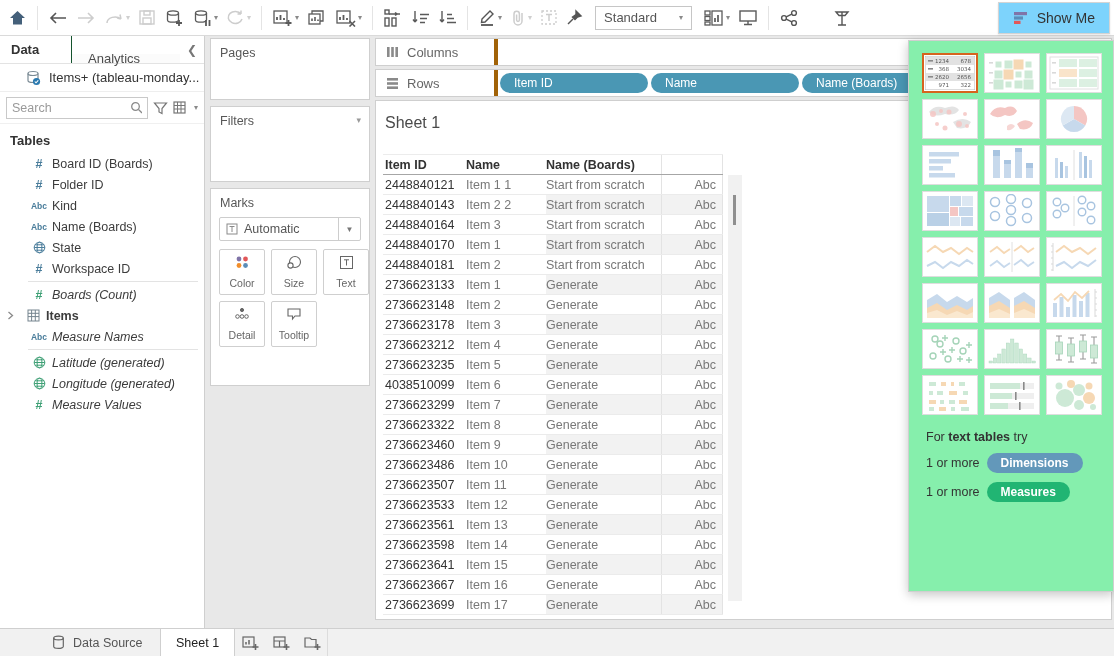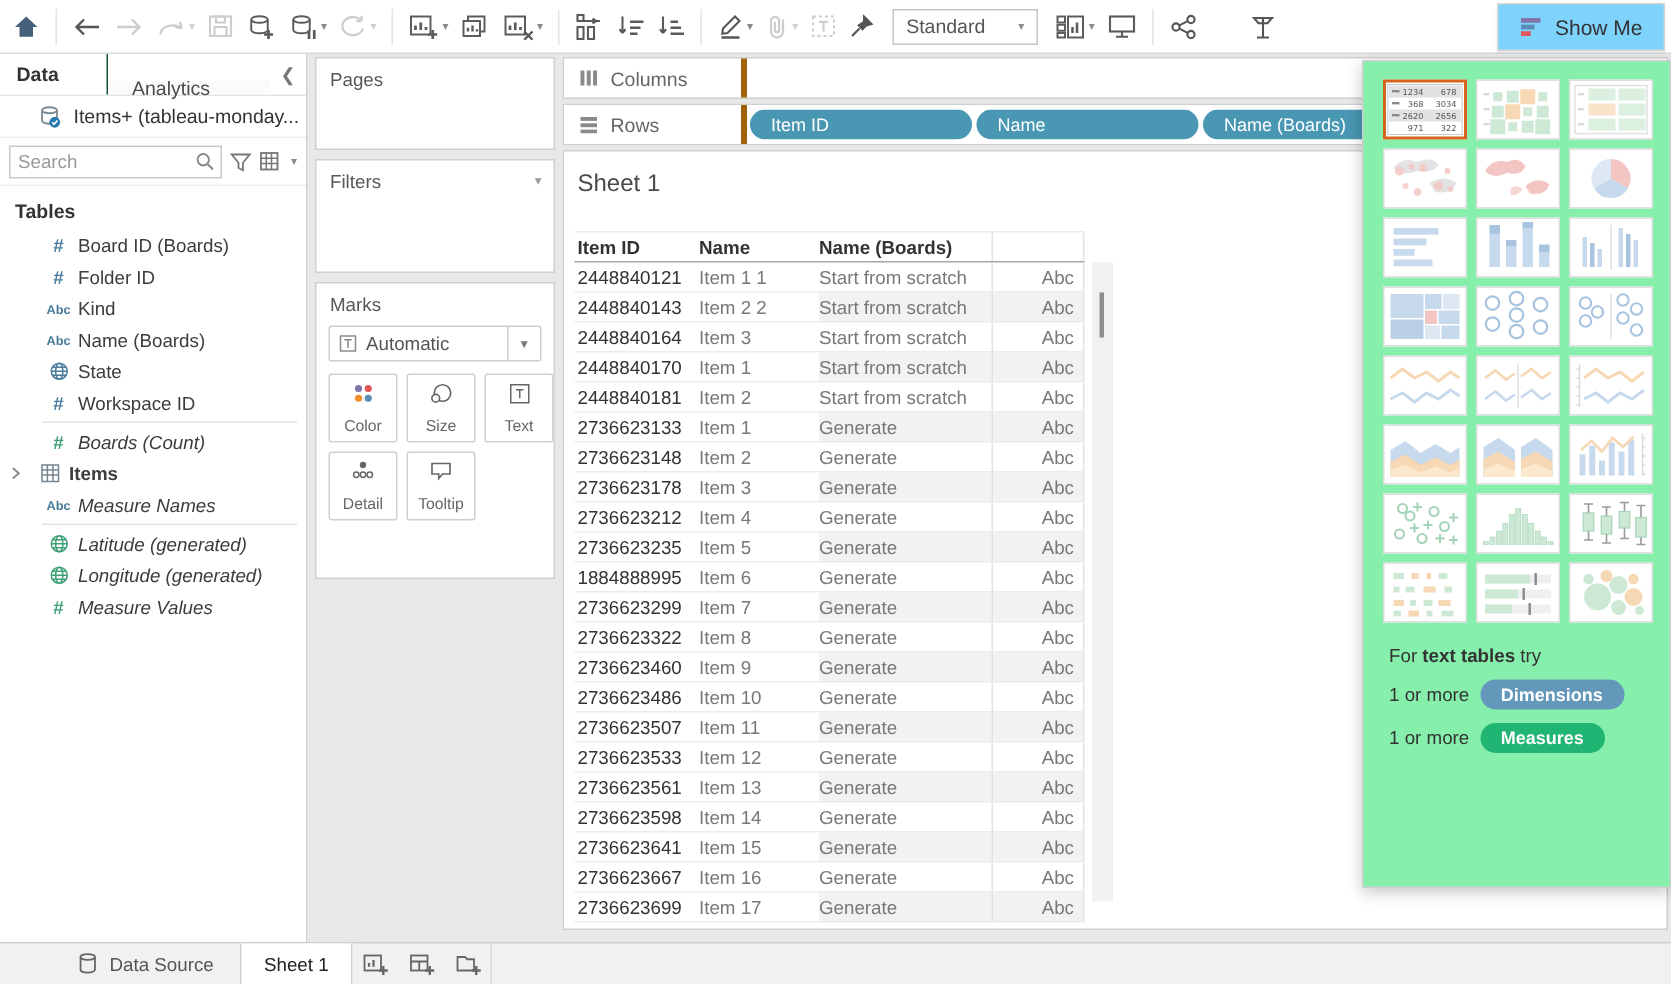--- a/index.html
+++ b/index.html
@@ -576,21 +576,21 @@
           <div class="tc tc3">Generate</div>
           <div class="tc tc4">Abc</div>
         </div>
         <div class="trow banded">
           <div class="tc tc1">2736623235</div>
           <div class="tc tc2">Item 5</div>
           <div class="tc tc3">Generate</div>
           <div class="tc tc4">Abc</div>
         </div>
         <div class="trow ">
-          <div class="tc tc1">1884888995</div>
+          <div class="tc tc1">4038510099</div>
           <div class="tc tc2">Item 6</div>
           <div class="tc tc3">Generate</div>
           <div class="tc tc4">Abc</div>
         </div>
         <div class="trow banded">
           <div class="tc tc1">2736623299</div>
           <div class="tc tc2">Item 7</div>
           <div class="tc tc3">Generate</div>
           <div class="tc tc4">Abc</div>
         </div>

